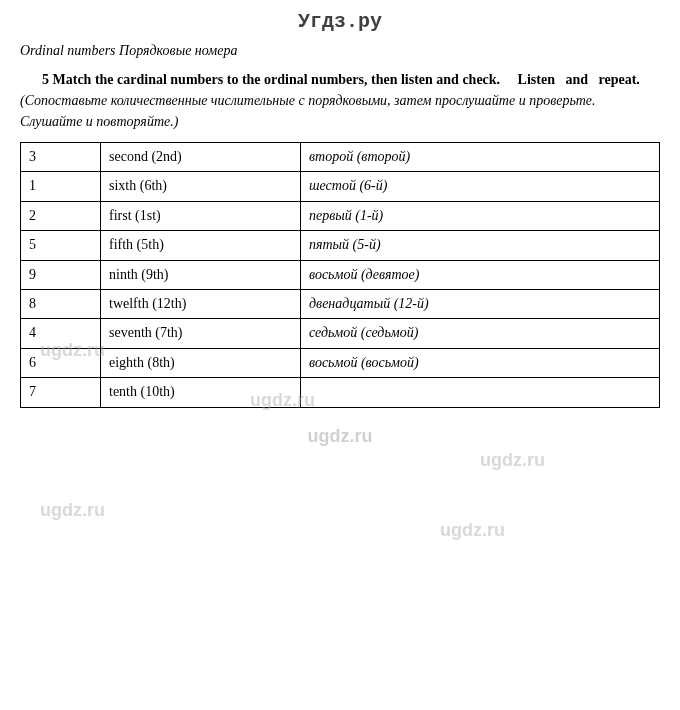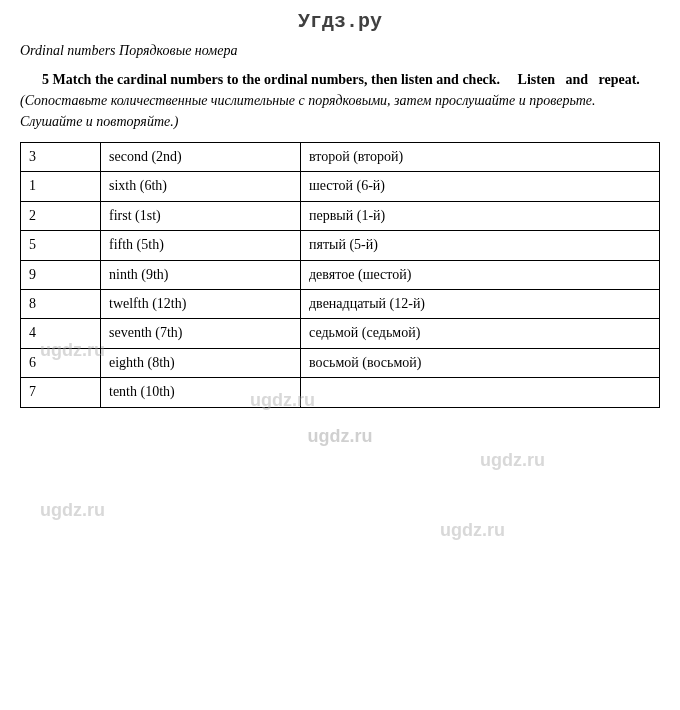--- a/index.html
+++ b/index.html
@@ -54,20 +54,21 @@
       line-height: 1.6;
       vertical-align: middle;
     }
     td:first-child {
       width: 80px;
     }
     td:nth-child(2) {
       width: 200px;
     }
     td:nth-child(3) {
+      font-style: italic;
     }
     .watermark {
       color: #aaa;
       font-size: 18px;
       font-weight: bold;
       font-family: Arial, sans-serif;
       opacity: 0.45;
       position: absolute;
       pointer-events: none;
     }
@@ -122,21 +123,21 @@
           <td>первый (1-й)</td>
         </tr>
         <tr>
           <td>5</td>
           <td>fifth (5th)</td>
           <td>пятый (5-й)</td>
         </tr>
         <tr>
           <td>9</td>
           <td>ninth (9th)</td>
-          <td>девятое (шестой)</td>
+          <td>восьмой (девятое)</td>
         </tr>
         <tr>
           <td>8</td>
           <td>twelfth (12th)</td>
           <td>двенадцатый (12-й)</td>
         </tr>
         <tr>
           <td>4</td>
           <td>seventh (7th)</td>
           <td>седьмой (седьмой)</td>

